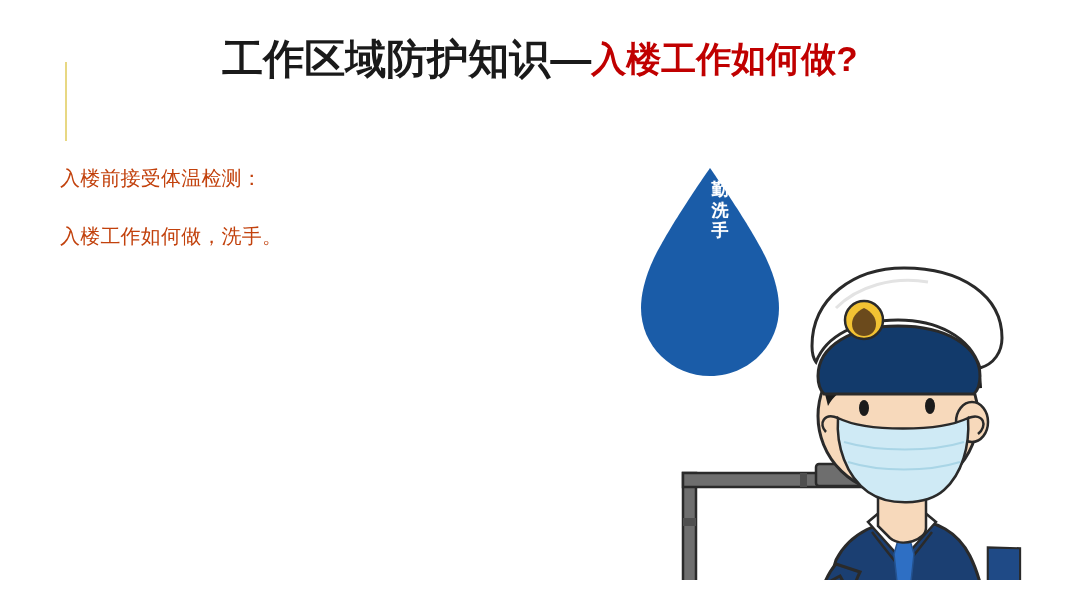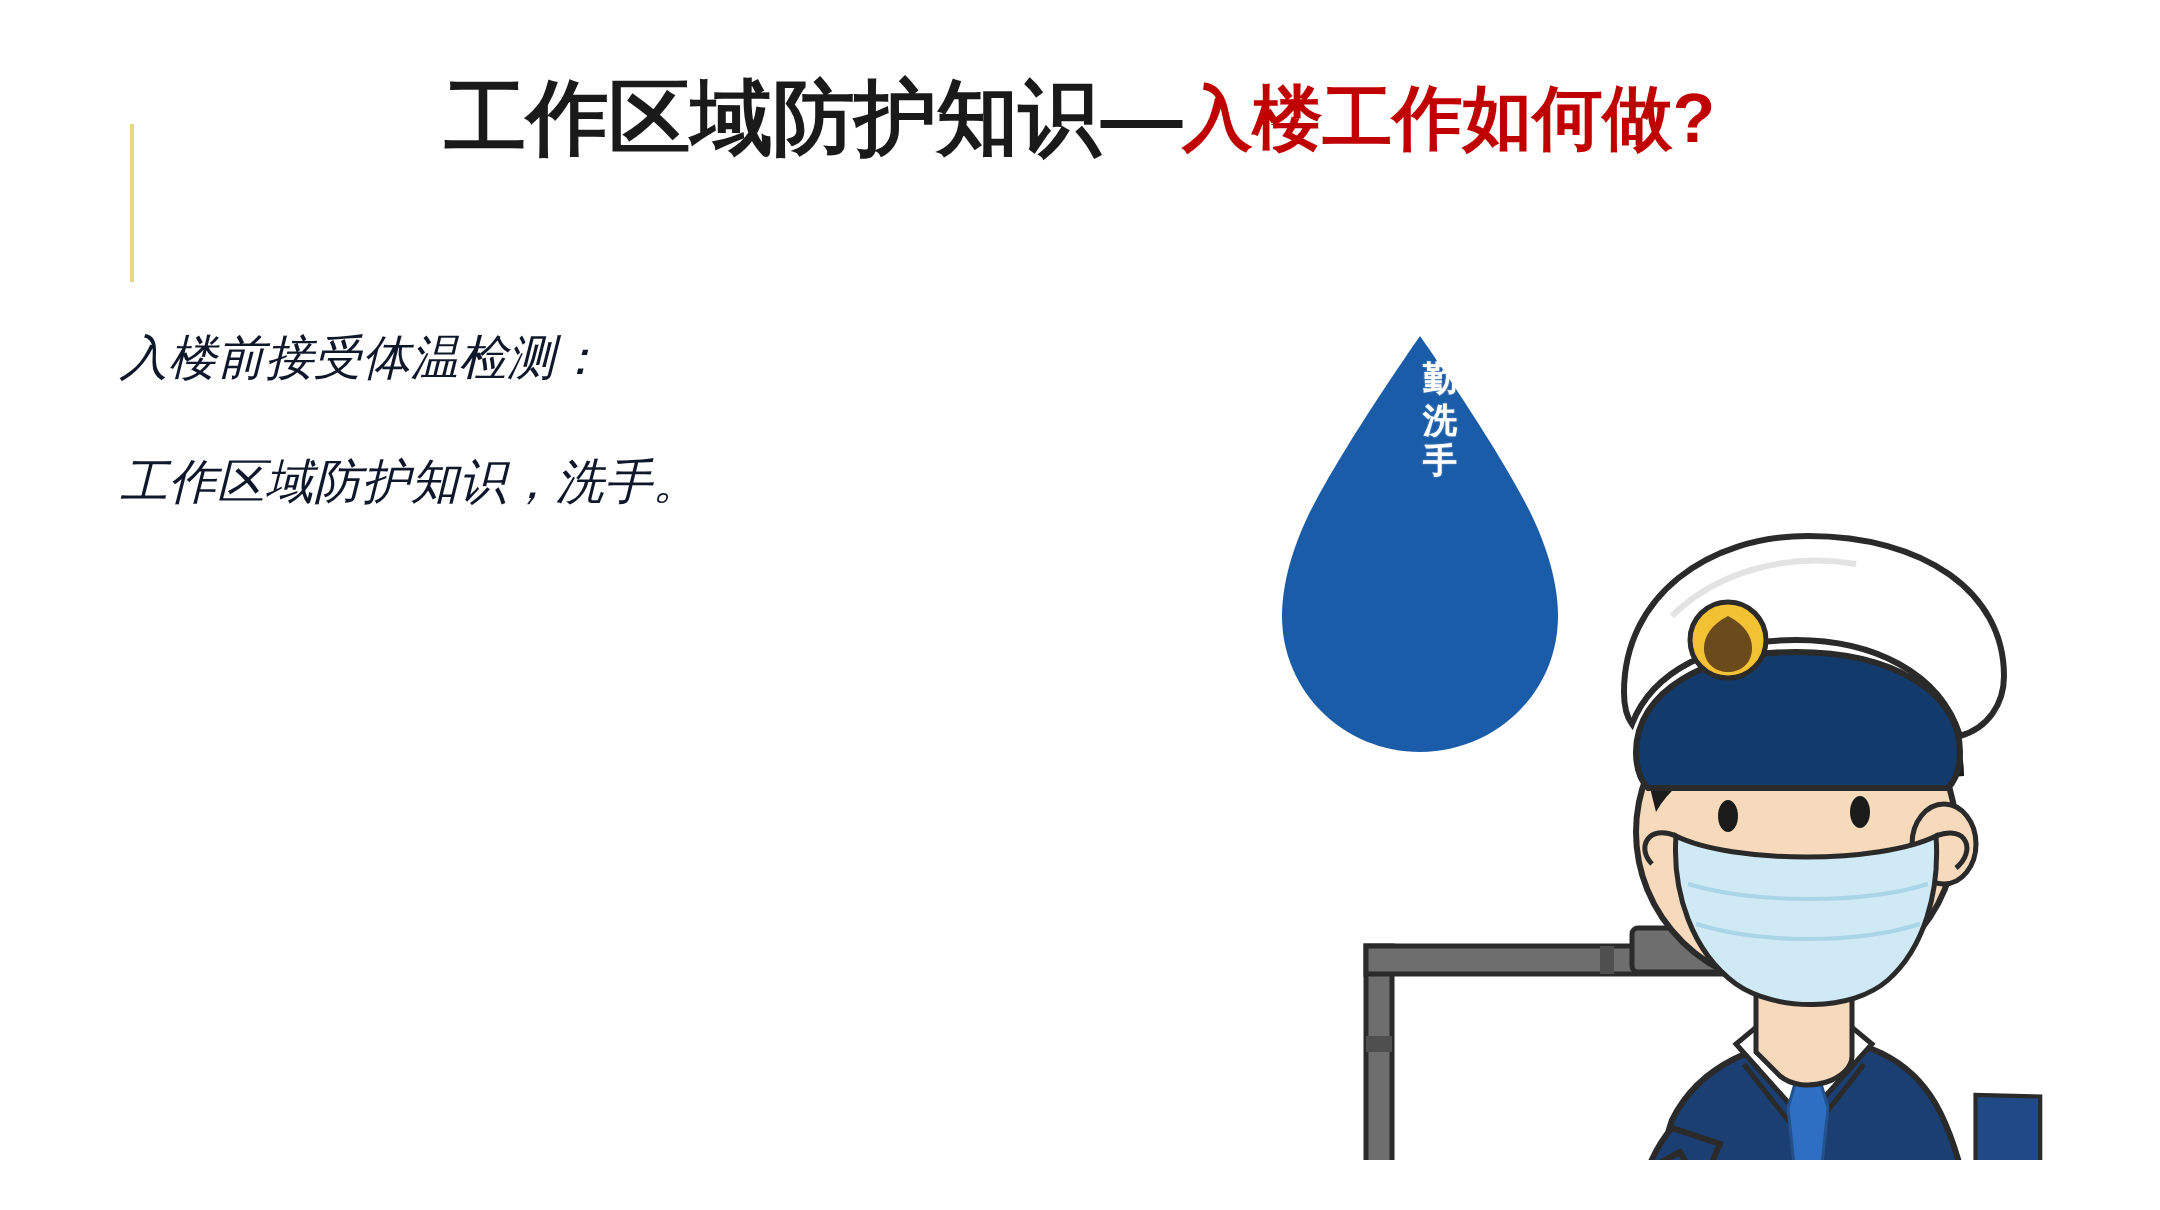--- a/index.html
+++ b/index.html
@@ -64,27 +64,26 @@
   }
 
   
   .body-block {
     position: absolute;
     left: 60px;
     top: 168px;
     width: 560px;
   }
   .body-line {
-    font-size: 24px;
-    color: #0f172a;
+    font-size: 20px;
+    color: #c2410c;
     line-height: 1;
     margin-bottom: 38px;
     letter-spacing: 0.2px;
     white-space: nowrap;
-    font-style: italic;
   }
   .body-line:last-child { margin-bottom: 0; }
 
   
   .illustration {
     position: absolute;
     left: 640px;
     top: 140px;
     width: 440px;
     height: 440px;
@@ -118,21 +117,21 @@
 <div class="slide">
 
   <div class="accent-bar"></div>
 
   <div class="title">
     <span class="title-main">工作区域防护知识</span><span class="title-dash">—</span><span class="title-accent">入楼工作如何做?</span>
   </div>
 
   <div class="body-block">
     <div class="body-line">入楼前接受体温检测：</div>
-    <div class="body-line">工作区域防护知识，洗手。</div>
+    <div class="body-line">入楼工作如何做，洗手。</div>
   </div>
 
   <div class="illustration">
     <svg viewBox="0 0 440 440" xmlns="http://www.w3.org/2000/svg">
 
       <g>
         <path d="M278,28
                  C278,28 238,85 222,118
                  C212,139 209,156 209,168
                  C209,206 240,236 278,236

